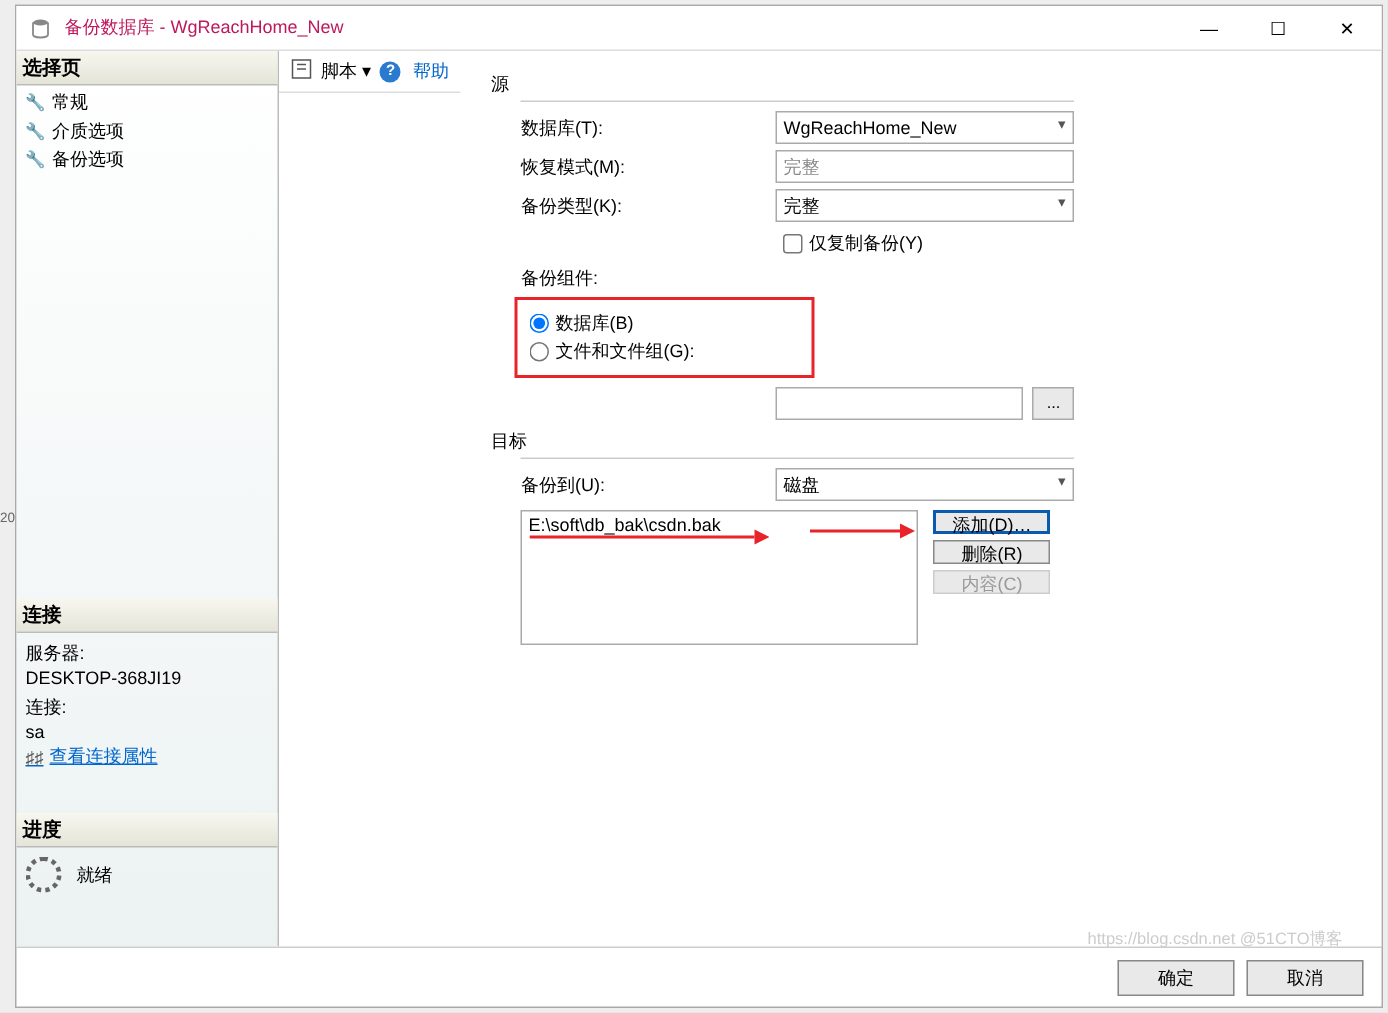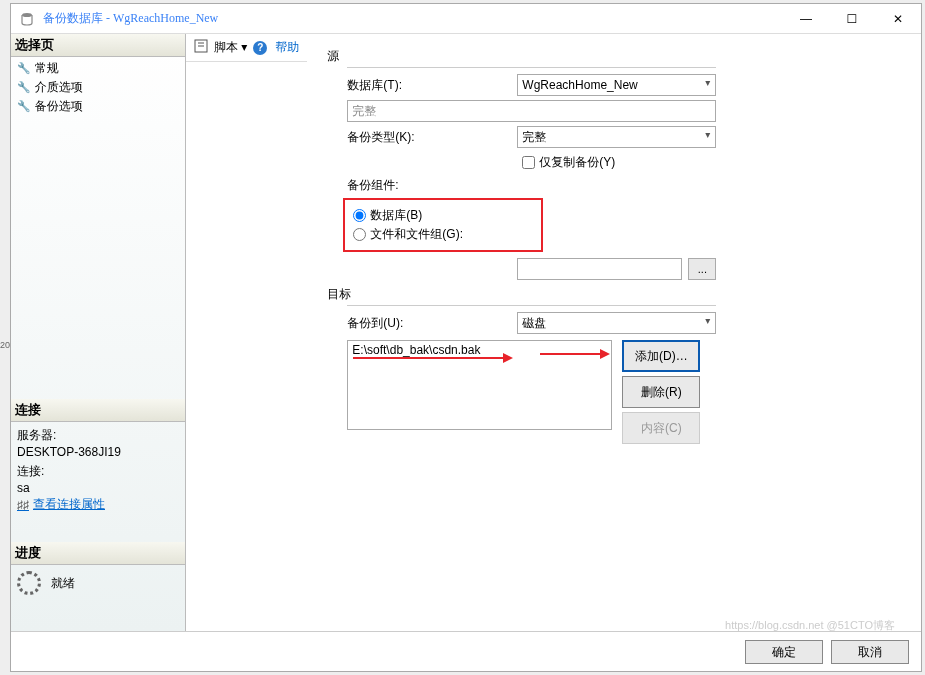--- a/index.html
+++ b/index.html
@@ -1,21 +1,21 @@
 <!DOCTYPE html>
 <html><head>
 <meta charset="utf-8">
 <style>
 * { box-sizing: border-box; margin: 0; padding: 0; font-family: "Microsoft YaHei", "Segoe UI", sans-serif; font-size: 12px; }
 body { background: #ccc; width: 925px; height: 675px; overflow: hidden; }
 .outer { background: #eee; width: 925px; height: 675px; padding: 3px 3px 3px 10px; }
 .window { background: #fff; width: 912px; height: 669px; border: 1px solid #aaa; display: flex; flex-direction: column; }
 .titlebar { display: flex; align-items: center; height: 30px; background: #fff; border-bottom: 1px solid #ddd; }
 .titlebar .icon { width: 16px; height: 16px; margin: 0 8px; }
-.titlebar .title { flex: 1; font-size: 12px; color: #3b82f6; font-family: Liberation Serif, serif; }
+.titlebar .title { flex: 1; font-size: 12px; color: #be185d; }
 .winbtns { display: flex; }
 .winbtn { width: 46px; height: 30px; display: flex; align-items: center; justify-content: center; color: #000; }
 .body { flex: 1; display: flex; flex-direction: column; }
 .main { flex: 1; display: flex; overflow: hidden; }
 .sidebar { width: 175px; background: linear-gradient(to bottom, #fff 0, #ecf2f2 100%); border-right: 1px solid #bbb; display: flex; flex-direction: column; }
 .sect-hdr { background: linear-gradient(#f7f7f0, #e4e4d8); border-bottom: 1px solid #bbb; padding: 2px 4px; font-weight: bold; font-size: 13px; }
 .navlist { flex: 0 0 auto; padding: 2px 2px 8px 2px; }
 .navitem { display: flex; align-items: center; gap: 4px; padding: 1px 4px; font-size: 12px; color: #000; }
 .wrench { font-size: 11px; color: #555; }
 .spacer { flex: 1; }
@@ -44,21 +44,21 @@
 .chk-row input { width: 13px; height: 13px; }
 .component-group { border: 2px solid #e8232a; padding: 5px 8px 5px 8px; margin: 4px 0 6px 16px; width: 200px; }
 .rb-row { display: flex; align-items: center; gap: 4px; font-size: 12px; margin: 2px 0; }
 .fg-row { display: flex; align-items: center; margin: 0 0 6px 190px; gap: 6px; }
 .fg-row input[type=text] { flex: 1; }
 .btn-small { width: 28px; height: 22px; border: 1px solid #aaa; background: #e9e9e9; display: flex; align-items: center; justify-content: center; font-size: 11px; }
 .dest-area { margin: 6px 16px 0 20px; display: flex; gap: 10px; position: relative; }
 .dest-list { flex: 1; height: 90px; border: 1px solid #aaa; background: #fff; padding: 2px 4px; font-family: Consolas, monospace; font-size: 11px; }
 .dest-list .row-item { color: #000; }
 .dest-btns { width: 78px; display: flex; flex-direction: column; gap: 4px; }
-.dest-btns button { height: 32px; border: 1px solid #888; background: #e9e9e9; font-size: 12px; }
+.dest-btns button { height: 16px; border: 1px solid #888; background: #e9e9e9; font-size: 12px; }
 .dest-btns button.primary { border: 2px solid #0a5ab0; background: #e9e9e9; }
 .dest-btns button.disabled { color: #999; border: 1px solid #ccc; }
 .arrow { position: absolute; top: 10px; left: 6px; pointer-events: none; }
 .arrow2 { position: absolute; top: 6px; right: 90px; pointer-events: none; }
 .footer { border-top: 1px solid #ccc; padding: 8px 12px; display: flex; justify-content: flex-end; gap: 8px; height: 40px; }
 .footer button { width: 78px; height: 24px; border: 1px solid #888; background: #e9e9e9; font-size: 12px; }
 .watermark { position: absolute; right: 30px; bottom: 42px; color: #ccc; font-size: 11px; pointer-events: none; }
 .left-strip { position: absolute; left: 0; top: 340px; width: 8px; font-size: 9px; color: #666; }
 </style>
 </head>
@@ -134,20 +134,21 @@
         </div>
 
         <div class="form">
           <div class="group-title">源</div>
           <hr class="group-line">
           <div class="row">
             <span class="lbl">数据库(T):</span>
             <div class="sel-wrap ctrl"><select><option>WgReachHome_New</option></select></div>
           </div>
           <div class="row">
+            <span class="lbl">恢复模式(M):</span>
             <input type="text" class="ctrl readonly" readonly="" value="完整" style="">
           </div>
           <div class="row">
             <span class="lbl">备份类型(K):</span>
             <div class="sel-wrap ctrl"><select><option>完整</option></select></div>
           </div>
           <div class="chk-row">
             <input type="checkbox" style="">
             <span>仅复制备份(Y)</span>
           </div>

